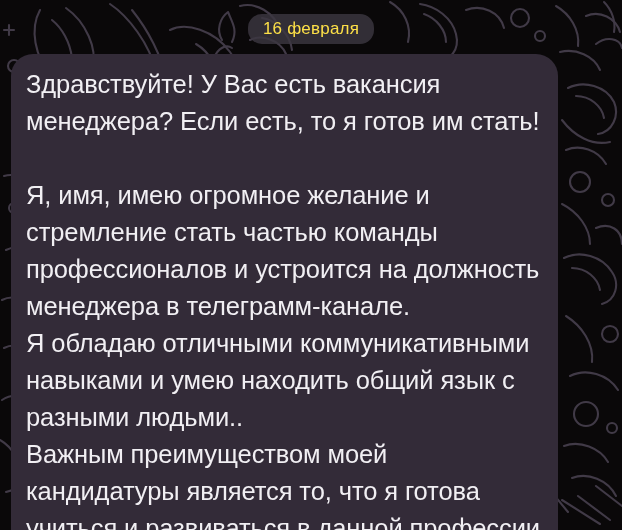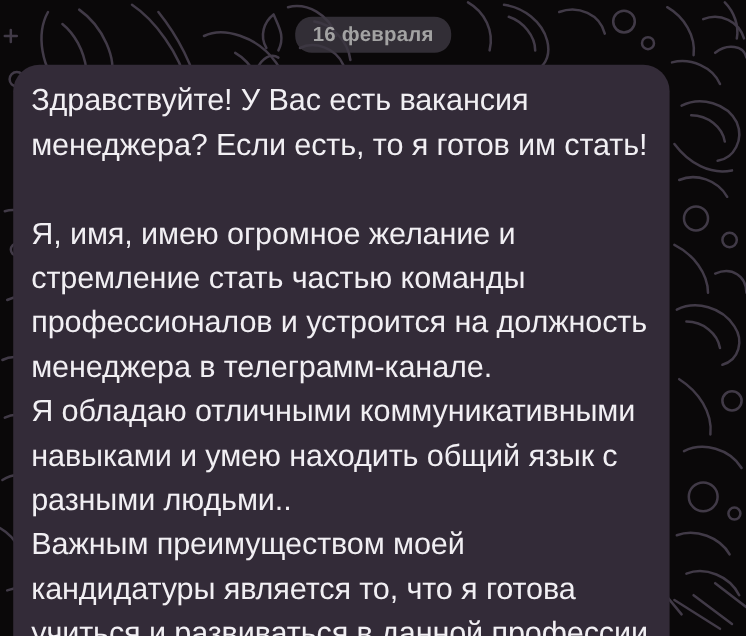--- a/index.html
+++ b/index.html
@@ -49,23 +49,23 @@
     position: absolute;
     top: 14px;
     left: 0;
     width: 622px;
     display: flex;
     justify-content: center;
     z-index: 3;
   }
   #date-pill {
     background: rgba(60, 55, 65, 0.82);
-    color: #a3a3a3;
+    color: #fde047;
     font-size: 17px;
-    font-weight: bold;
+    font-weight: normal;
     letter-spacing: 0.2px;
     padding: 6px 15px 7px 15px;
     border-radius: 14px;
     line-height: 1;
     white-space: nowrap;
   }
 
   
   #message-bubble {
     position: absolute;

